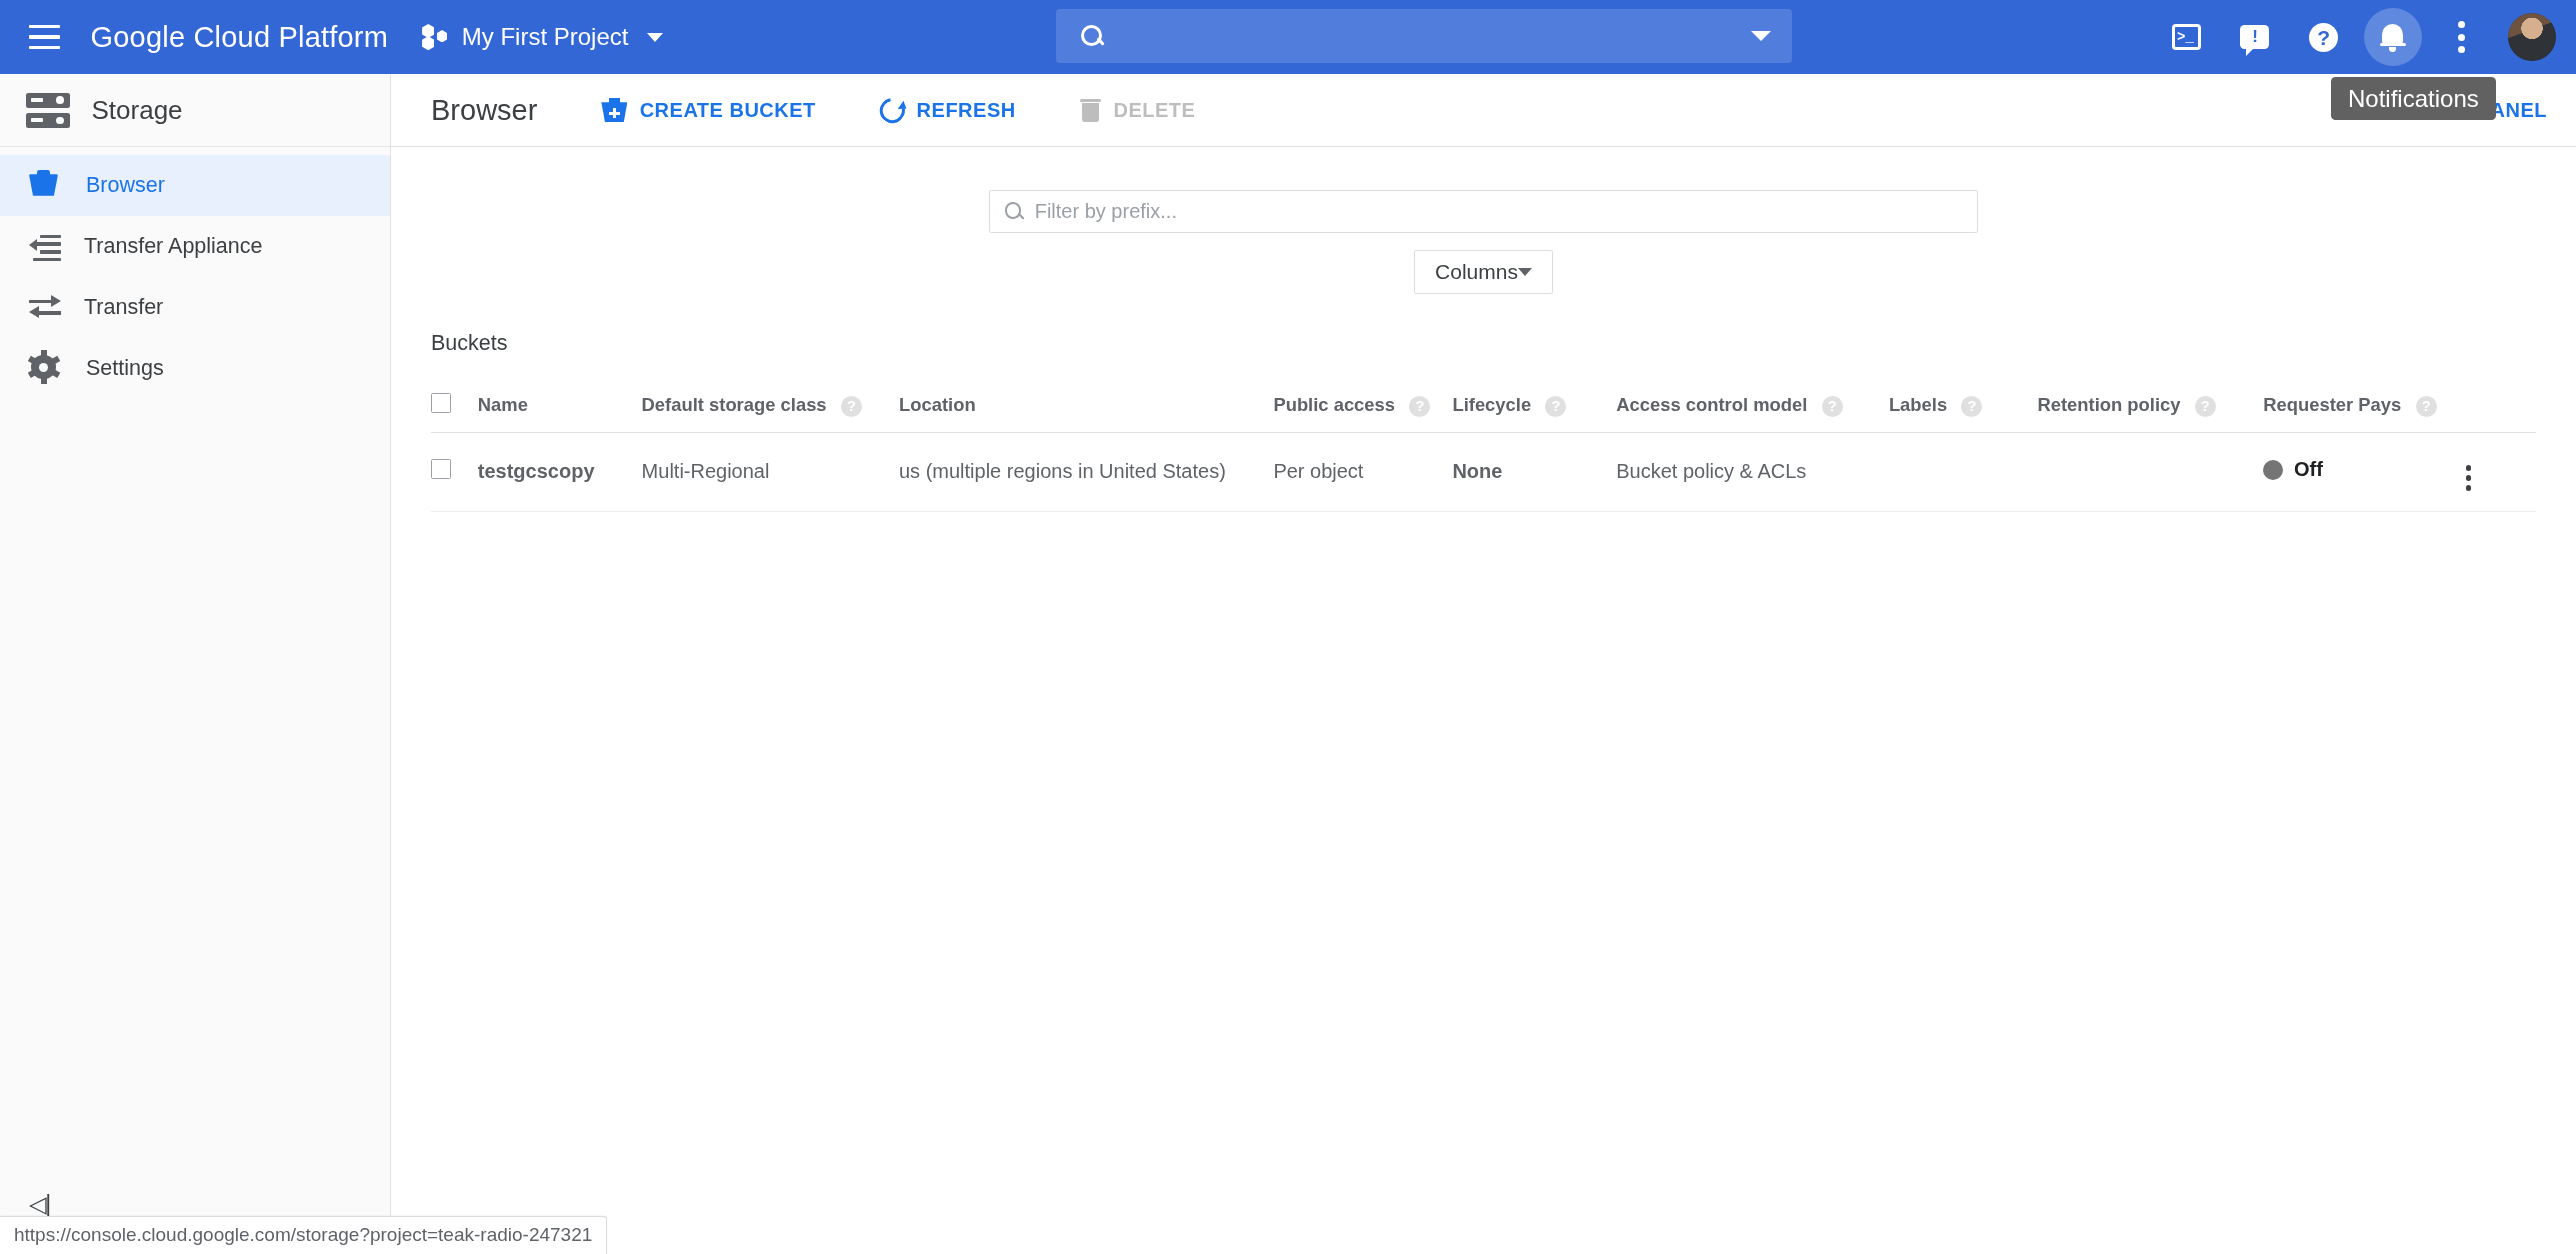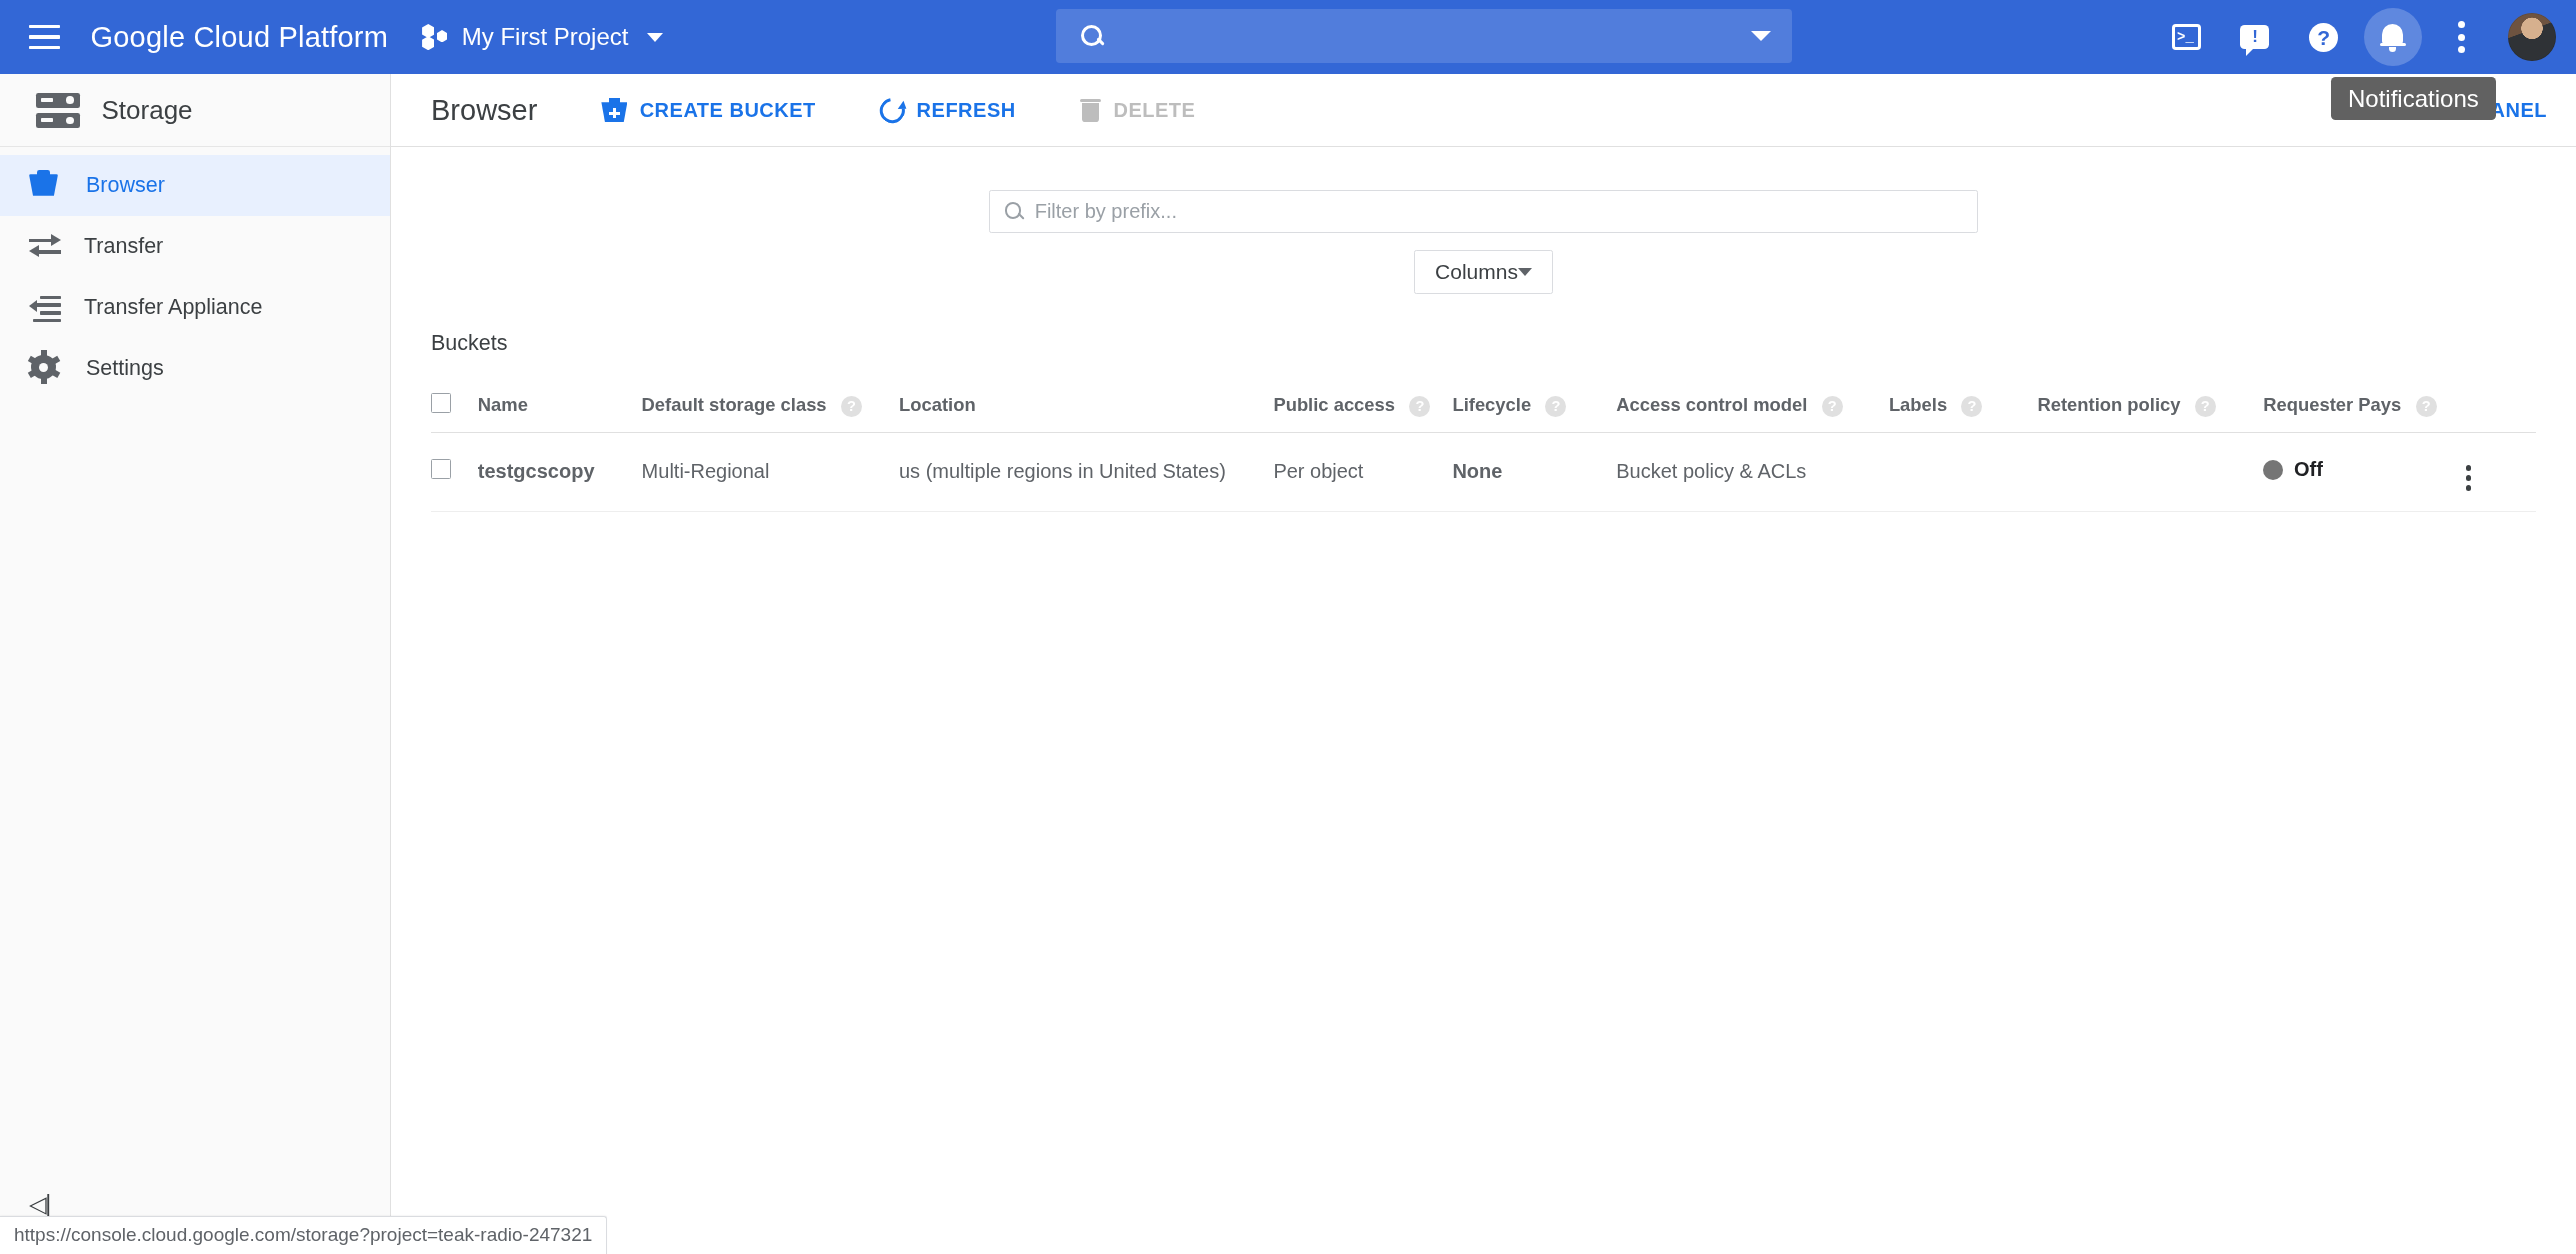--- a/index.html
+++ b/index.html
@@ -131,21 +131,21 @@
     padding: 7.7px 17px; border-radius: 4.6px; z-index: 60; white-space: nowrap;
   }
 
   
   .sidebar {
     position: absolute; top: 74px; left: 0; width: 391px; height: 1181px;
     background: #fafafa; border-right: 0.8px solid #e0e0e0; z-index: 20;
   }
   .side-head {
     height: 73px; display: flex; align-items: center; gap: 21.5px;
-    padding-left: 36px; border-bottom: 0.8px solid #e6e6e6;
+    padding-left: 26px; border-bottom: 0.8px solid #e6e6e6;
   }
   .ic-storage { width: 44px; height: 35px; position: relative; flex: 0 0 auto; }
   .ic-storage .bar {
     position: absolute; left: 0; width: 44px; height: 15.3px; background: #5f6368; border-radius: 2.3px;
   }
   .ic-storage .bar.t { top: 0; }
   .ic-storage .bar.b { top: 20px; }
   .ic-storage .slot { position: absolute; left: 4.6px; width: 12.3px; height: 4.6px; background: #fafafa; border-radius: 0.8px; }
   .ic-storage .slot.t { top: 5.4px; }
   .ic-storage .slot.b { top: 25px; }
@@ -419,37 +419,37 @@
     </div>
 
     <div class="side-nav">
       <div class="side-item sel">
         <div class="side-ico">
             <div class="ic-bucket"></div>
           </div>
         <span>Browser</span>
       </div>
       <div class="side-item">
-        <div class="side-ico ic-transfer">
-          <div class="row r1"></div>
-            <div class="ah a1"></div>
-          <div class="row r2"></div>
-            <div class="ah a2"></div>
-        </div>
-        <span>Transfer</span>
-      </div>
-      <div class="side-item">
         <div class="side-ico ic-appl">
           <div class="cv"></div>
           <div class="ln l1"></div>
             <div class="ln l2"></div>
             <div class="ln l3"></div>
             <div class="ln l4"></div>
         </div>
         <span>Transfer Appliance</span>
+      </div>
+      <div class="side-item">
+        <div class="side-ico ic-transfer">
+          <div class="row r1"></div>
+            <div class="ah a1"></div>
+          <div class="row r2"></div>
+            <div class="ah a2"></div>
+        </div>
+        <span>Transfer</span>
       </div>
       <div class="side-item">
         <div class="side-ico">
           <div class="ic-gear">
             <div class="tooth"></div>
               <div class="tooth t2"></div>
               <div class="tooth t3"></div>
             <div class="core"></div>
               <div class="hole"></div>
           </div>

